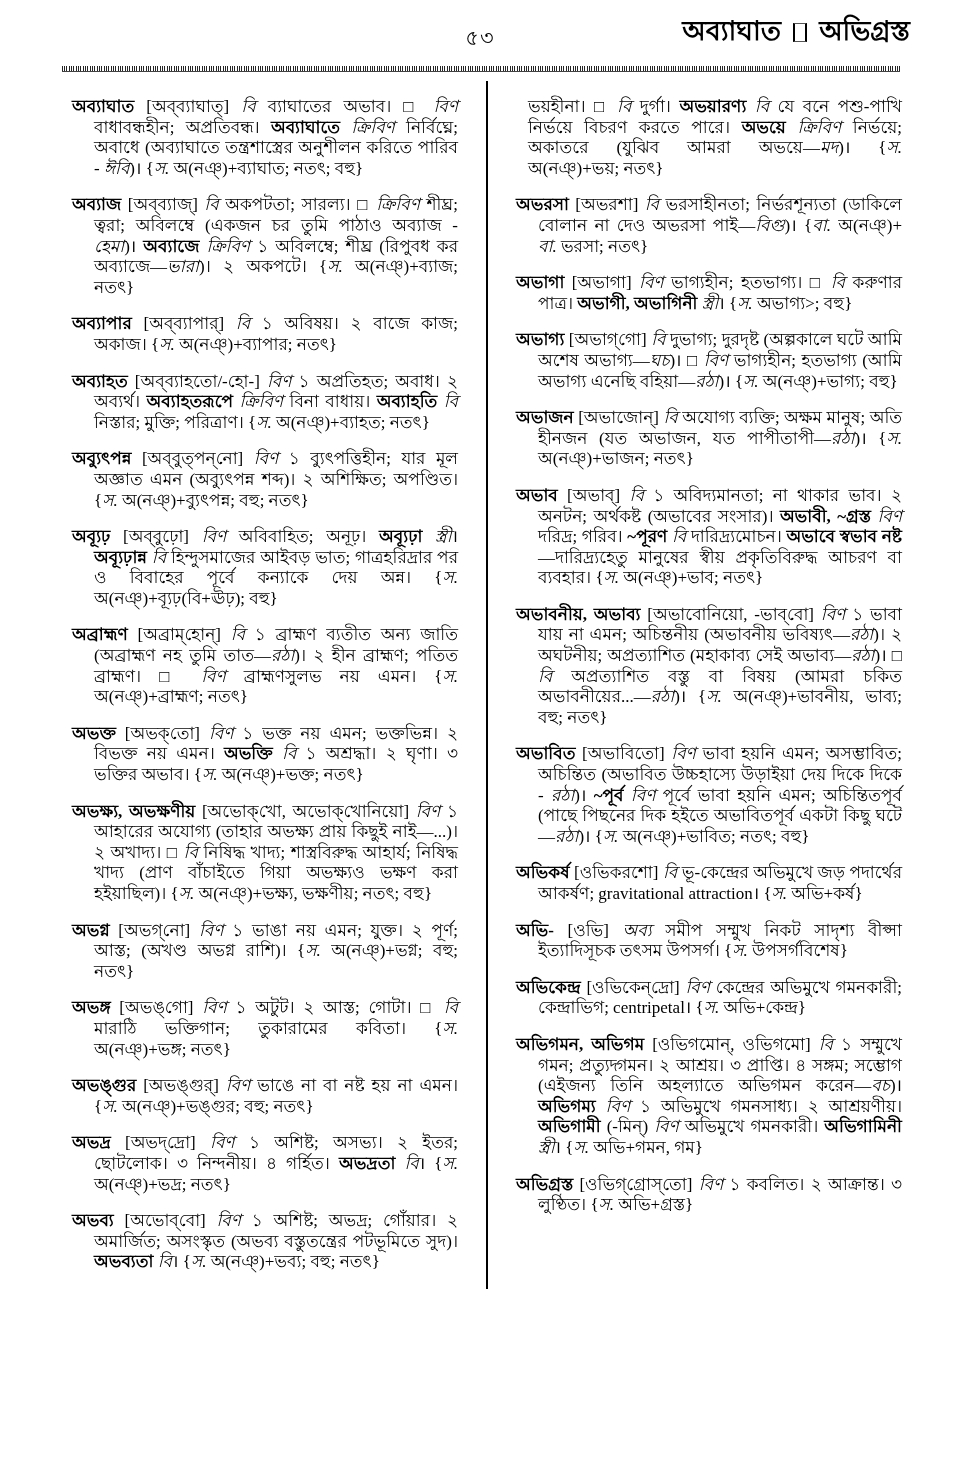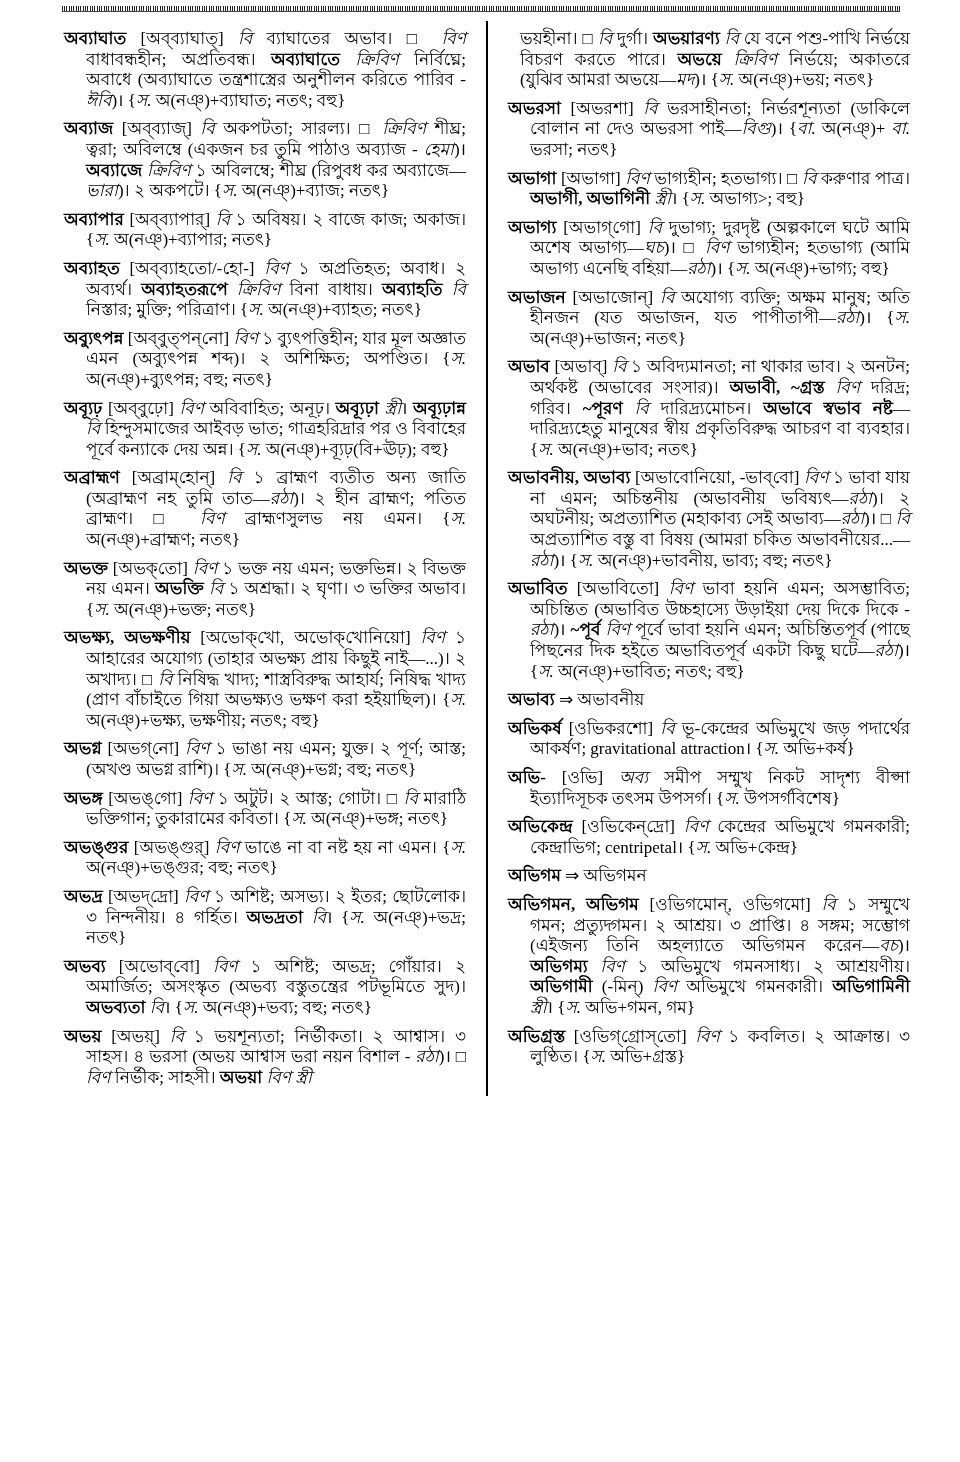--- a/index.html
+++ b/index.html
@@ -42,61 +42,66 @@
     padding:9px 42px 0 56px;
   }
   .col{flex:1 1 0;min-width:0;}
   .divider{
     flex:0 0 2px;background:#000;margin:0 12px;
   }
   .entry{
     font-size:17px;line-height:20.6px;
     text-align:justify;
     padding-left:22px;text-indent:-22px;
-    margin:8px;
+    margin:16px;
   }
   .entry.cont{padding-left:12px;text-indent:0;}
   .entry b{font-weight:bold;}
   .entry i{font-style:italic;}
 </style>
 </head>
 <body>
 
 <div class="page">
+  <div class="header">
+    <span class="pageno">৫৩</span>
+    <span class="guide">
+      <span>অব্যাঘাত</span>
+      <span class="gbox"></span>
+      <span>অভিগ্রস্ত</span>
+    </span>
+  </div>
   <div class="rule"></div>
   <div class="body">
     <div class="col" id="col-left">
         <div class="entry"><b>অব্যাঘাত</b> [অব্‌ব্যাঘাত্] <i>বি</i> ব্যাঘাতের অভাব। □ <i>বিণ</i> বাধাবন্ধহীন; অপ্রতিবন্ধ। <b>অব্যাঘাতে</b> <i>ক্রিবিণ</i> নির্বিঘ্নে; অবাধে (অব্যাঘাতে তন্ত্রশাস্ত্রের অনুশীলন করিতে পারিব - <i>ঈবি</i>)। {<i>স.</i> অ(নঞ্)+ব্যাঘাত; নতৎ; বহু}</div>
         <div class="entry"><b>অব্যাজ</b> [অব্‌ব্যাজ্] <i>বি</i> অকপটতা; সারল্য। □ <i>ক্রিবিণ</i> শীঘ্র; ত্বরা; অবিলম্বে (একজন চর তুমি পাঠাও অব্যাজ - <i>হেমা</i>)। <b>অব্যাজে</b> <i>ক্রিবিণ</i> ১ অবিলম্বে; শীঘ্র (রিপুবধ কর অব্যাজে—<i>ভারা</i>)। ২ অকপটে। {<i>স.</i> অ(নঞ্)+ব্যাজ; নতৎ}</div>
         <div class="entry"><b>অব্যাপার</b> [অব্‌ব্যাপার্] <i>বি</i> ১ অবিষয়। ২ বাজে কাজ; অকাজ। {<i>স.</i> অ(নঞ্)+ব্যাপার; নতৎ}</div>
         <div class="entry"><b>অব্যাহত</b> [অব্‌ব্যাহতো/-হো-] <i>বিণ</i> ১ অপ্রতিহত; অবাধ। ২ অব্যর্থ। <b>অব্যাহতরূপে</b> <i>ক্রিবিণ</i> বিনা বাধায়। <b>অব্যাহতি</b> <i>বি</i> নিস্তার; মুক্তি; পরিত্রাণ। {<i>স.</i> অ(নঞ্)+ব্যাহত; নতৎ}</div>
         <div class="entry"><b>অব্যুৎপন্ন</b> [অব্‌বুত্‌পন্‌নো] <i>বিণ</i> ১ ব্যুৎপত্তিহীন; যার মূল অজ্ঞাত এমন (অব্যুৎপন্ন শব্দ)। ২ অশিক্ষিত; অপণ্ডিত। {<i>স.</i> অ(নঞ্)+ব্যুৎপন্ন; বহু; নতৎ}</div>
         <div class="entry"><b>অব্যূঢ়</b> [অব্‌বুঢ়ো] <i>বিণ</i> অবিবাহিত; অনূঢ়। <b>অব্যূঢ়া</b> <i>স্ত্রী</i>। <b>অব্যূঢ়ান্ন</b> <i>বি</i> হিন্দুসমাজের আইবড় ভাত; গাত্রহরিদ্রার পর ও বিবাহের পূর্বে কন্যাকে দেয় অন্ন। {<i>স.</i> অ(নঞ্)+ব্যূঢ়(বি+ঊঢ়); বহু}</div>
         <div class="entry"><b>অব্রাহ্মণ</b> [অব্রাম্‌হোন্] <i>বি</i> ১ ব্রাহ্মণ ব্যতীত অন্য জাতি (অব্রাহ্মণ নহ তুমি তাত—<i>রঠা</i>)। ২ হীন ব্রাহ্মণ; পতিত ব্রাহ্মণ। □ <i>বিণ</i> ব্রাহ্মণসুলভ নয় এমন। {<i>স.</i> অ(নঞ্)+ব্রাহ্মণ; নতৎ}</div>
         <div class="entry"><b>অভক্ত</b> [অভক্‌তো] <i>বিণ</i> ১ ভক্ত নয় এমন; ভক্তভিন্ন। ২ বিভক্ত নয় এমন। <b>অভক্তি</b> <i>বি</i> ১ অশ্রদ্ধা। ২ ঘৃণা। ৩ ভক্তির অভাব। {<i>স.</i> অ(নঞ্)+ভক্ত; নতৎ}</div>
         <div class="entry"><b>অভক্ষ্য, অভক্ষণীয়</b> [অভোক্‌খো, অভোক্‌খোনিয়ো] <i>বিণ</i> ১ আহারের অযোগ্য (তাহার অভক্ষ্য প্রায় কিছুই নাই—...)। ২ অখাদ্য। □ <i>বি</i> নিষিদ্ধ খাদ্য; শাস্ত্রবিরুদ্ধ আহার্য; নিষিদ্ধ খাদ্য (প্রাণ বাঁচাইতে গিয়া অভক্ষ্যও ভক্ষণ করা হইয়াছিল)। {<i>স.</i> অ(নঞ্)+ভক্ষ্য, ভক্ষণীয়; নতৎ; বহু}</div>
         <div class="entry"><b>অভগ্ন</b> [অভগ্‌নো] <i>বিণ</i> ১ ভাঙা নয় এমন; যুক্ত। ২ পূর্ণ; আস্ত; (অখণ্ড অভগ্ন রাশি)। {<i>স.</i> অ(নঞ্)+ভগ্ন; বহু; নতৎ}</div>
         <div class="entry"><b>অভঙ্গ</b> [অভঙ্‌গো] <i>বিণ</i> ১ অটুট। ২ আস্ত; গোটা। □ <i>বি</i> মারাঠি ভক্তিগান; তুকারামের কবিতা। {<i>স.</i> অ(নঞ্)+ভঙ্গ; নতৎ}</div>
         <div class="entry"><b>অভঙ্গুর</b> [অভঙ্‌গুর্] <i>বিণ</i> ভাঙে না বা নষ্ট হয় না এমন। {<i>স.</i> অ(নঞ্)+ভঙ্গুর; বহু; নতৎ}</div>
         <div class="entry"><b>অভদ্র</b> [অভদ্‌দ্রো] <i>বিণ</i> ১ অশিষ্ট; অসভ্য। ২ ইতর; ছোটলোক। ৩ নিন্দনীয়। ৪ গর্হিত। <b>অভদ্রতা</b> <i>বি</i>। {<i>স.</i> অ(নঞ্)+ভদ্র; নতৎ}</div>
         <div class="entry"><b>অভব্য</b> [অভোব্‌বো] <i>বিণ</i> ১ অশিষ্ট; অভদ্র; গোঁয়ার। ২ অমার্জিত; অসংস্কৃত (অভব্য বস্তুতন্ত্রের পটভূমিতে সুদ)। <b>অভব্যতা</b> <i>বি</i>। {<i>স.</i> অ(নঞ্)+ভব্য; বহু; নতৎ}</div>
-        <div class="entry"><b>অভয়</b> [অভয়্] <i>বি</i> ১ ভয়শূন্যতা; নির্ভীকতা। ২ আশ্বাস। ৩ সাহস। ৪ ভরসা (অভয় আশ্বাস ভরা নয়ন বিশাল - <i>রঠা</i>)। □ <i>বিণ</i> নির্ভীক; সাহসী। <b>অভয়া</b> <i>বিণ</i> <i>স্ত্রী</i></div>
       </div>
     <div class="divider"></div>
     <div class="col" id="col-right">
         <div class="entry cont">ভয়হীনা। □ <i>বি</i> দুর্গা। <b>অভয়ারণ্য</b> <i>বি</i> যে বনে পশু-পাখি নির্ভয়ে বিচরণ করতে পারে। <b>অভয়ে</b> <i>ক্রিবিণ</i> নির্ভয়ে; অকাতরে (যুঝিব আমরা অভয়ে—<i>মদ</i>)। {<i>স.</i> অ(নঞ্)+ভয়; নতৎ}</div>
         <div class="entry"><b>অভরসা</b> [অভরশা] <i>বি</i> ভরসাহীনতা; নির্ভরশূন্যতা (ডাকিলে বোলান না দেও অভরসা পাই—<i>বিগু</i>)। {<i>বা.</i> অ(নঞ্)+ <i>বা.</i> ভরসা; নতৎ}</div>
         <div class="entry"><b>অভাগা</b> [অভাগা] <i>বিণ</i> ভাগ্যহীন; হতভাগ্য। □ <i>বি</i> করুণার পাত্র। <b>অভাগী, অভাগিনী</b> <i>স্ত্রী</i>। {<i>স.</i> অভাগ্য&gt;; বহু}</div>
         <div class="entry"><b>অভাগ্য</b> [অভাগ্‌গো] <i>বি</i> দুভাগ্য; দুরদৃষ্ট (অল্পকালে ঘটে আমি অশেষ অভাগ্য—<i>ঘচ</i>)। □ <i>বিণ</i> ভাগ্যহীন; হতভাগ্য (আমি অভাগ্য এনেছি বহিয়া—<i>রঠা</i>)। {<i>স.</i> অ(নঞ্)+ভাগ্য; বহু}</div>
         <div class="entry"><b>অভাজন</b> [অভাজোন্] <i>বি</i> অযোগ্য ব্যক্তি; অক্ষম মানুষ; অতি হীনজন (যত অভাজন, যত পাপীতাপী—<i>রঠা</i>)। {<i>স.</i> অ(নঞ্)+ভাজন; নতৎ}</div>
         <div class="entry"><b>অভাব</b> [অভাব্] <i>বি</i> ১ অবিদ্যমানতা; না থাকার ভাব। ২ অনটন; অর্থকষ্ট (অভাবের সংসার)। <b>অভাবী, ~গ্রস্ত</b> <i>বিণ</i> দরিদ্র; গরিব। <b>~পূরণ</b> <i>বি</i> দারিদ্র্যমোচন। <b>অভাবে স্বভাব নষ্ট</b>—দারিদ্র্যহেতু মানুষের স্বীয় প্রকৃতিবিরুদ্ধ আচরণ বা ব্যবহার। {<i>স.</i> অ(নঞ্)+ভাব; নতৎ}</div>
         <div class="entry"><b>অভাবনীয়, অভাব্য</b> [অভাবোনিয়ো, -ভাব্‌বো] <i>বিণ</i> ১ ভাবা যায় না এমন; অচিন্তনীয় (অভাবনীয় ভবিষ্যৎ—<i>রঠা</i>)। ২ অঘটনীয়; অপ্রত্যাশিত (মহাকাব্য সেই অভাব্য—<i>রঠা</i>)। □ <i>বি</i> অপ্রত্যাশিত বস্তু বা বিষয় (আমরা চকিত অভাবনীয়ের...—<i>রঠা</i>)। {<i>স.</i> অ(নঞ্)+ভাবনীয়, ভাব্য; বহু; নতৎ}</div>
         <div class="entry"><b>অভাবিত</b> [অভাবিতো] <i>বিণ</i> ভাবা হয়নি এমন; অসম্ভাবিত; অচিন্তিত (অভাবিত উচ্চহাস্যে উড়াইয়া দেয় দিকে দিকে - <i>রঠা</i>)। <b>~পূর্ব</b> <i>বিণ</i> পূর্বে ভাবা হয়নি এমন; অচিন্তিতপূর্ব (পাছে পিছনের দিক হইতে অভাবিতপূর্ব একটা কিছু ঘটে—<i>রঠা</i>)। {<i>স.</i> অ(নঞ্)+ভাবিত; নতৎ; বহু}</div>
-        <div class="entry"><b>অভাব্য</b> ⇒ অভাবনীয়</div>
         <div class="entry"><b>অভিকর্ষ</b> [ওভিকরশো] <i>বি</i> ভূ-কেন্দ্রের অভিমুখে জড় পদার্থের আকর্ষণ; gravitational attraction। {<i>স.</i> অভি+কর্ষ}</div>
         <div class="entry"><b>অভি-</b> [ওভি] <i>অব্য</i> সমীপ সম্মুখ নিকট সাদৃশ্য বীপ্সা ইত্যাদিসূচক তৎসম উপসর্গ। {<i>স.</i> উপসর্গবিশেষ}</div>
         <div class="entry"><b>অভিকেন্দ্র</b> [ওভিকেন্‌দ্রো] <i>বিণ</i> কেন্দ্রের অভিমুখে গমনকারী; কেন্দ্রাভিগ; centripetal। {<i>স.</i> অভি+কেন্দ্র}</div>
-        <div class="entry"><b>অভিগম</b> ⇒ অভিগমন</div>
         <div class="entry"><b>অভিগমন, অভিগম</b> [ওভিগমোন্, ওভিগমো] <i>বি</i> ১ সম্মুখে গমন; প্রত্যুদ্গমন। ২ আশ্রয়। ৩ প্রাপ্তি। ৪ সঙ্গম; সম্ভোগ (এইজন্য তিনি অহল্যাতে অভিগমন করেন—<i>বচ</i>)। <b>অভিগম্য</b> <i>বিণ</i> ১ অভিমুখে গমনসাধ্য। ২ আশ্রয়ণীয়। <b>অভিগামী</b> (-মিন্) <i>বিণ</i> অভিমুখে গমনকারী। <b>অভিগামিনী</b> <i>স্ত্রী</i>। {<i>স.</i> অভি+গমন, গম}</div>
         <div class="entry"><b>অভিগ্রস্ত</b> [ওভিগ্‌গ্রোস্‌তো] <i>বিণ</i> ১ কবলিত। ২ আক্রান্ত। ৩ লুণ্ঠিত। {<i>স.</i> অভি+গ্রস্ত}</div>
       </div>
   </div>
 </div>
 
 </body></html>

